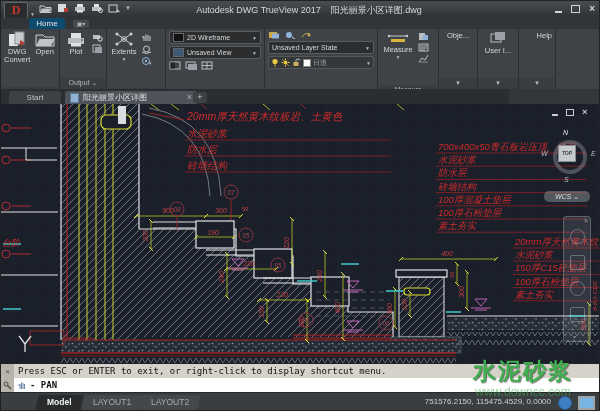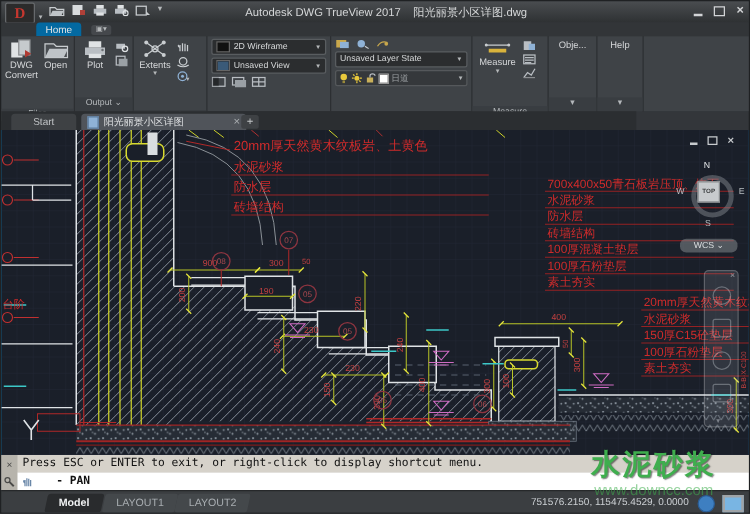--- a/index.html
+++ b/index.html
@@ -15,21 +15,21 @@
   .qat{position:absolute;top:2px;display:flex;gap:5px;align-items:center;}
   .qat svg{display:block;}
   #title-text{position:absolute;left:0;right:0;top:3px;text-align:center;font-size:9px;color:#d5d7d8;margin-left:16px;}
   #title-text b{font-weight:normal;margin-left:10px;}
   .wbtns{position:absolute;right:6px;top:4px;display:flex;gap:9px;align-items:center;}
   .wb-min{width:7px;height:2px;background:#d2d4d6;margin-top:5px;}
   .wb-max{width:7px;height:6px;border:1px solid #d2d4d6;}
   .wb-close{color:#d2d4d6;font-size:10px;line-height:8px;font-weight:bold;}
   
   #ribtabs{position:absolute;left:0;top:17px;width:600px;height:11px;background:#323538;}
-  #tab-home{position:absolute;left:28px;top:0;width:36px;height:11px;background:#0369a1;
+  #tab-home{position:absolute;left:28px;top:0;width:36px;height:11px;background:#0c4a6e;
     border-radius:3px 3px 0 0;color:#e2e4e5;font-size:8px;text-align:center;line-height:11px;}
   #tab-ext{position:absolute;left:72px;top:2px;width:16px;height:8px;background:#45484c;border-radius:2px;
     color:#b5b8ba;font-size:6px;text-align:center;line-height:8px;}
   
   #ribbon{position:absolute;left:0;top:28px;width:600px;height:60px;background:#2c2f32;display:flex;}
   .panel{background:#3f4347;margin-right:1px;display:flex;flex-direction:column;gap:22px;}
   .pbody{flex:1;display:flex;padding:2px 3px 0 3px;gap:3px;}
   .plabel{height:11px;font-size:7px;color:#b4b8bb;text-align:center;line-height:10px;background:#393d41;}
   .bigbtn{display:flex;flex-direction:column;align-items:center;font-size:7.5px;color:#d5d7d9;width:28px;}
   .bigbtn .lbl{text-align:center;line-height:1.1;margin-top:1px;}
@@ -48,21 +48,21 @@
   
   #doctabs{position:absolute;left:0;top:88px;width:508px;height:15px;background:#2b2e31;}
   .dtab{position:absolute;top:2px;height:13px;border-radius:3px 3px 0 0;font-size:8px;line-height:13px;}
   #dtab-start{left:8px;width:52px;background:#3e4144;color:#c2c5c7;text-align:center;}
   #dtab-file{left:64px;width:122px;background:#50545a;color:#dfe1e3;display:flex;align-items:center;padding:0 5px;gap:4px;}
   #dtab-file .fico{width:7px;height:8px;background:#8fb2d6;border:1px solid #5b7a9a;}
   #dtab-file .x{color:#aeb2b5;font-size:9px;margin-left:auto;}
   #dtab-new{left:192px;top:3px;width:14px;height:11px;background:#3e4144;border-radius:2px;
     color:#c2c5c7;font-size:9px;text-align:center;line-height:11px;position:absolute;}
   
-  #canvas{position:absolute;left:0;top:103px;width:600px;height:260px;background:#0369a1;}
+  #canvas{position:absolute;left:0;top:103px;width:600px;height:260px;background:#be185d;font-style:italic;}
   svg text.anno{fill:#cf2b2b;}
   svg text.dim{fill:#c24040;}
   svg text.bub{fill:#a8494f;}
   
   #vcube{position:absolute;left:548px;top:32px;width:44px;height:42px;}
   #vring{position:absolute;left:4px;top:4px;width:26px;height:26px;border:4px solid rgba(140,145,150,.45);border-radius:50%;}
   #vtop{position:absolute;left:9px;top:9px;width:16px;height:15px;background:#c7cacd;border:1px solid #8a8d90;
      font-size:5px;color:#3a3c3e;text-align:center;line-height:15px;font-weight:bold;}
   .vdir{position:absolute;font-size:7px;color:#b9bec2;}
   #vN{left:14px;top:-7px;color:#e4e7e9;} #vS{left:15px;top:40px;} #vW{left:-8px;top:14px;} #vE{left:42px;top:14px;}
@@ -85,21 +85,21 @@
   #wm .l1{font-size:23px;font-weight:bold;color:#3fae4e;letter-spacing:2px;text-shadow:1px 1px 1px rgba(0,0,0,.5);}
   #wm .l2{font-size:12px;color:rgba(63,174,78,.55);margin-top:-2px;}
   
   #cmd{position:absolute;left:0;top:363px;width:600px;height:28px;background:#b7b4ac;}
   #cmd .gutter{position:absolute;left:0;top:0;width:13px;height:28px;background:#b7b4ac;
      display:flex;flex-direction:column;align-items:center;justify-content:space-around;color:#4a4a48;font-size:8px;}
   #cmd .row1{position:absolute;left:13px;top:0;width:587px;height:14px;background:#d6d2ca;
      font-family:"DejaVu Sans Mono",monospace;font-size:9px;color:#111;line-height:14px;padding-left:4px;box-sizing:border-box;}
   #cmd .row2{position:absolute;left:13px;top:14px;width:587px;height:14px;background:#ffffff;
      font-family:"DejaVu Sans Mono",monospace;font-size:9px;font-weight:bold;color:#111;line-height:14px;
-     display:flex;align-items:center;gap:18px;padding-left:3px;box-sizing:border-box;}
+     display:flex;align-items:center;gap:3px;padding-left:3px;box-sizing:border-box;}
   
   #status{position:absolute;left:0;top:391px;width:600px;height:20px;background:#3b3e41;border-top:1px solid #26282a;box-sizing:border-box;}
   .stab{position:absolute;top:2px;height:15px;font-size:8.5px;line-height:15px;padding:0 10px;
      background:#44484b;color:#a8adb1;transform:skewX(-12deg);border-radius:2px;}
   .stab span{display:inline-block;transform:skewX(12deg);}
   #stab-model{left:36px;background:#292b2d;color:#f0f2f3;font-weight:bold;}
   #stab-l1{left:82px;} #stab-l2{left:140px;}
   #coords{position:absolute;right:50px;top:4px;font-size:8px;color:#ccd0d4;}
   #sicons{position:absolute;right:6px;top:3px;display:flex;gap:6px;align-items:center;}
   .sico1{width:12px;height:12px;border-radius:50%;background:#3e7fc1;border:1px solid #2a5c94;}
@@ -338,23 +338,33 @@
       <div class="plabel">Measure</div>
     </div>
 
     <div class="panel coltab" style="width:38px">
       <div class="pbody" style="justify-content:center;">
         <span style="font-size:7.5px;color:#d5d7d9;">Obje...</span>
       </div>
       <div class="plabel">▾</div>
     </div>
 
+    <div class="panel coltab" style="width:40px">
+      <div class="pbody" style="flex-direction:column;align-items:center;">
+        <svg width="16" height="12">
+            <rect x="1" y="3" width="10" height="8" fill="none" stroke="#b9bec3"></rect>
+            <rect x="5" y="1" width="10" height="8" fill="#9aa0a5"></rect>
+          </svg>
+        <span style="font-size:7.5px;color:#d5d7d9;">User I...</span>
+      </div>
+      <div class="plabel">▾</div>
+    </div>
 
     <div class="panel coltab" style="width:36px">
-      <div class="pbody" style="justify-content:center;">
+      <div class="pbody" style="justify-content:flex-end;">
         <span style="font-size:7.5px;color:#d5d7d9;">Help</span>
       </div>
       <div class="plabel">▾</div>
     </div>
     <div class="panel" style="flex:1"></div>
   </div>
 
   <div id="doctabs">
     <div class="dtab" id="dtab-start">Start</div>
     <div class="dtab" id="dtab-file">

